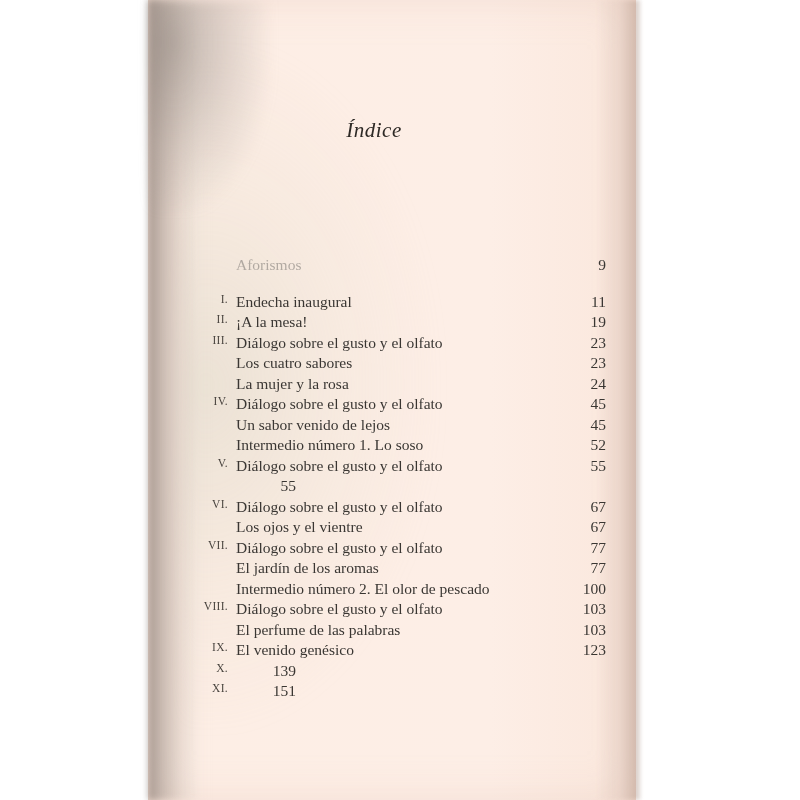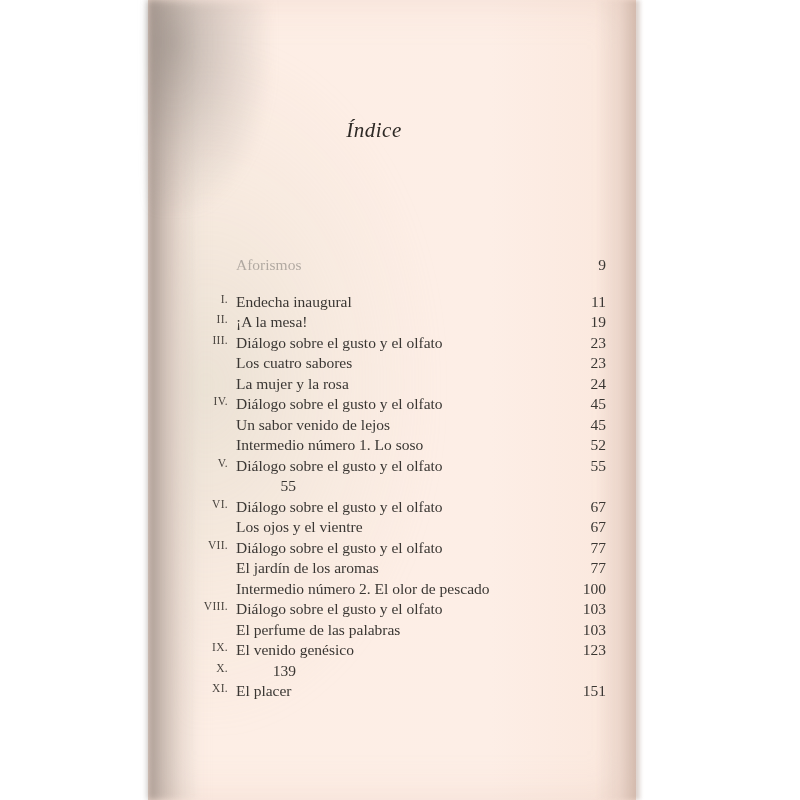--- a/index.html
+++ b/index.html
@@ -268,18 +268,17 @@
           <span class="num">IX.</span>
           <span class="label">El venido genésico</span>
           <span class="page">123</span>
         </div>
         <div class="toc-row">
           <span class="num">X.</span>
           <span class="page">139</span>
         </div>
         <div class="toc-row">
           <span class="num">XI.</span>
-          <span class="label">El placer</span>
           <span class="page">151</span>
         </div>
       </div>
   </div>
 </div>
 
 </body></html>

